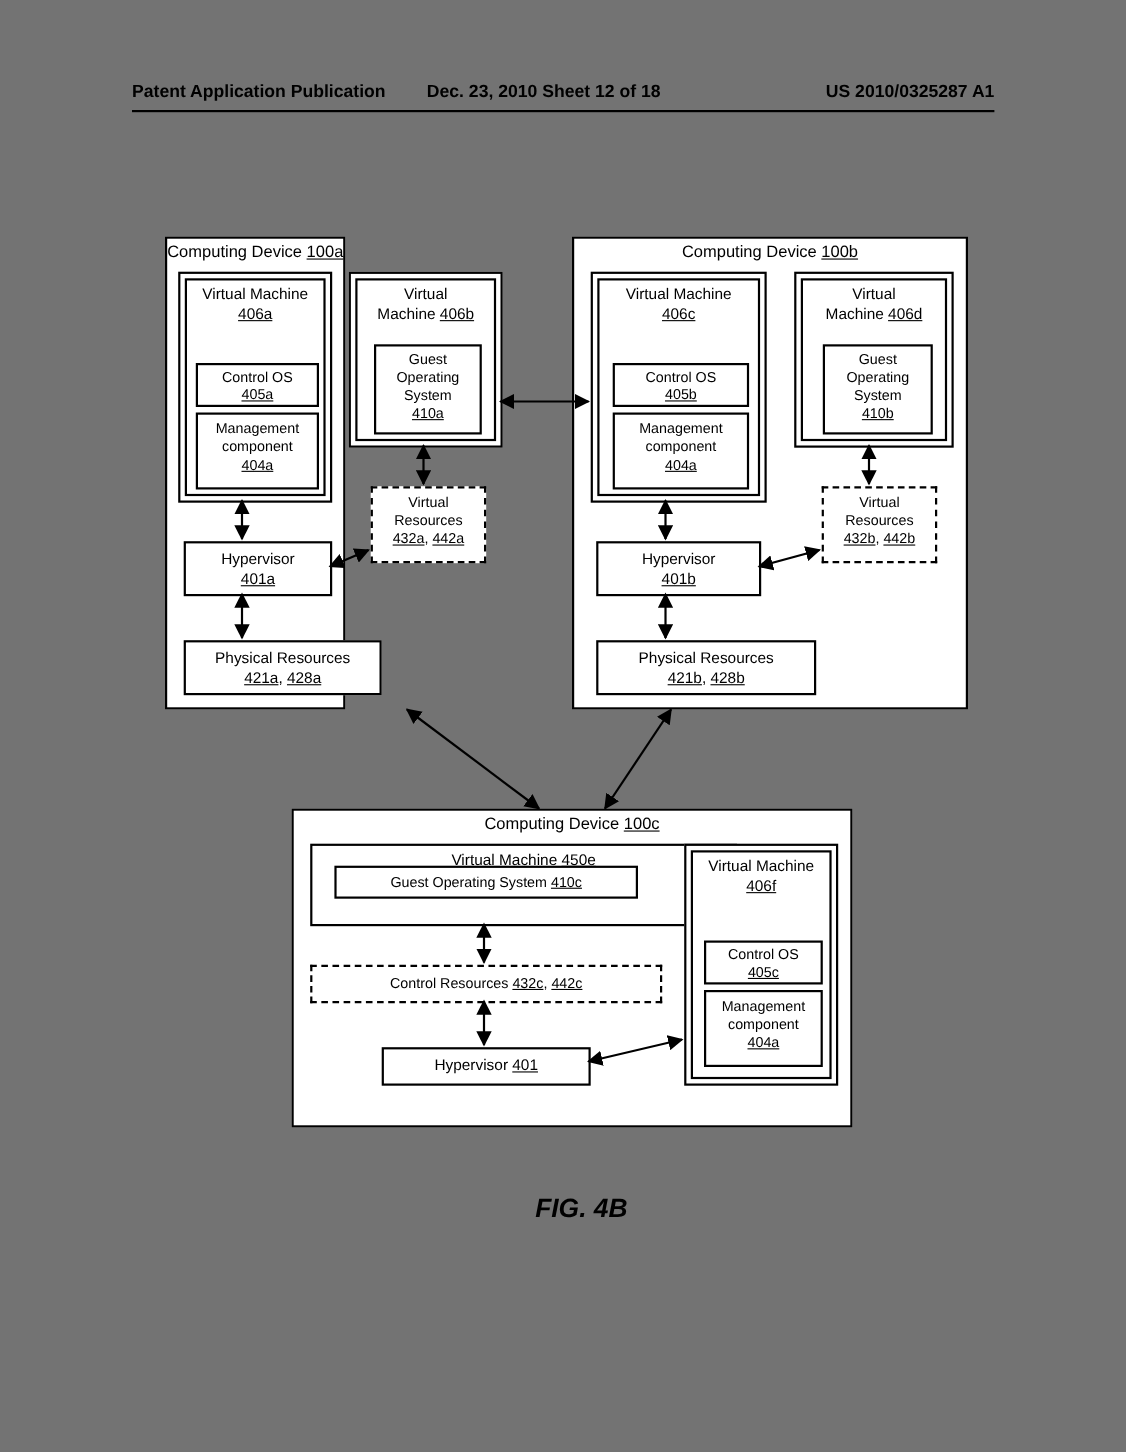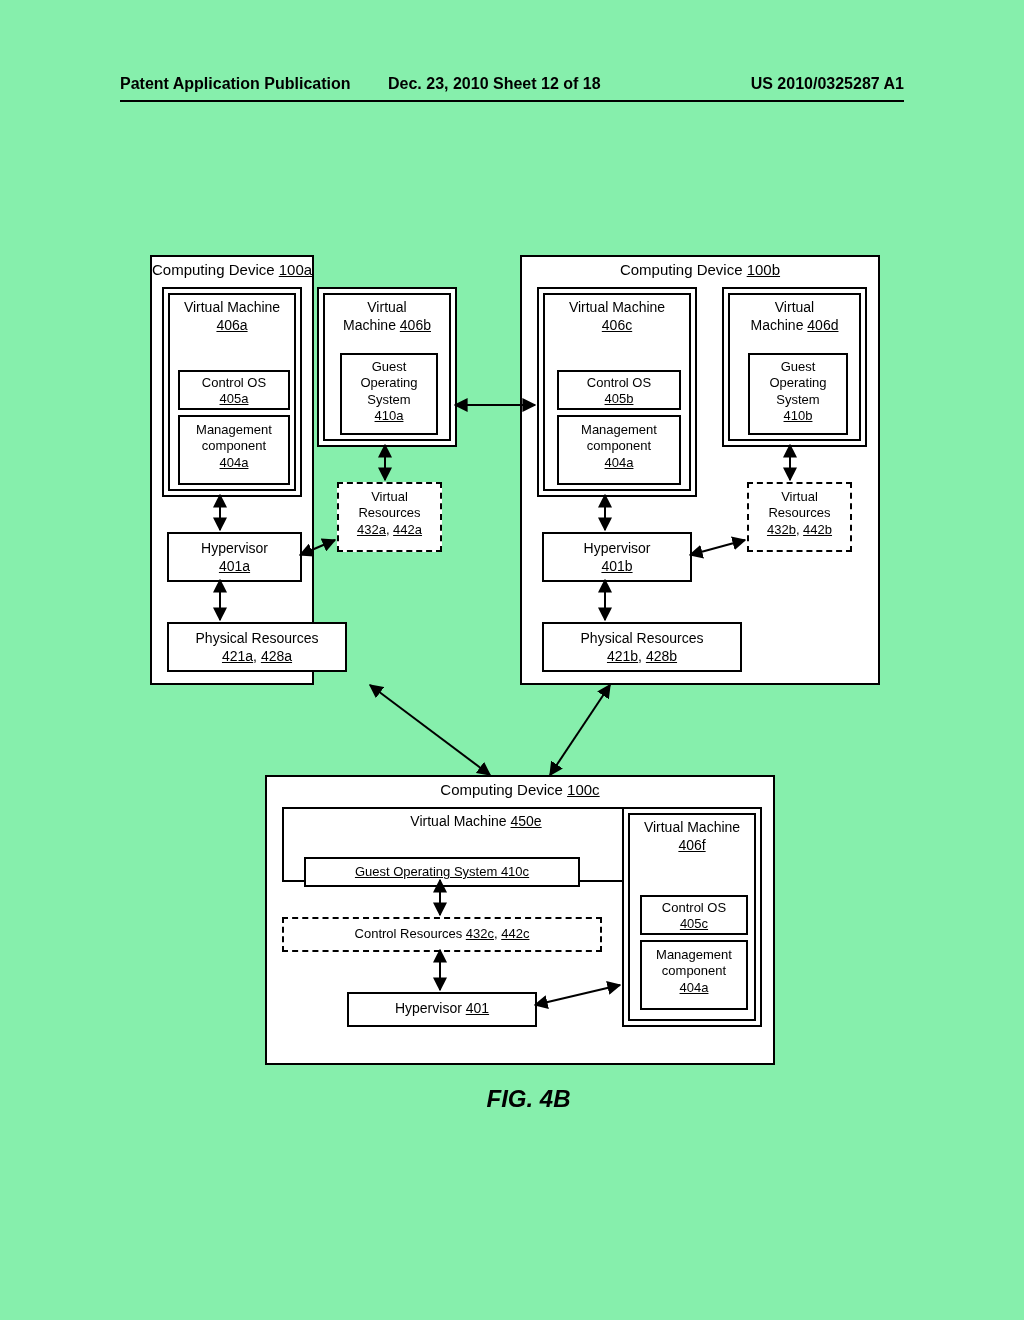--- a/index.html
+++ b/index.html
@@ -6,21 +6,21 @@
     margin: 0;
     padding: 0;
     background: #fff;
     font-family: Arial, Helvetica, sans-serif;
     color: #000;
   }
   .page {
     width: 1024px;
     height: 1320px;
     position: relative;
-    background: #86efac;
+    background: #737373;
   }
   .header-line {
     position: absolute;
     top: 100px;
     left: 120px;
     right: 120px;
     border-top: 2px solid #000;
   }
   .header {
     position: absolute;
@@ -29,21 +29,20 @@
     font-weight: bold;
   }
   .header.left { left: 120px; }
   .header.right { right: 120px; text-align: left; }
   .canvas {
     position: absolute;
     top: 215px;
     left: 150px;
     width: 730px;
     height: 820px;
-    margin-top: 40px;
   }
   .box {
     position: absolute;
     border: 2px solid #000;
     background: #fff;
     box-sizing: border-box;
     text-align: center;
   }
   .dashed { border: 2px dashed #000; }
   .lbl { font-size: 14px; line-height: 1.25; }
@@ -150,21 +149,21 @@
       <div class="box lbl" style="left:20px;top:365px;width:200px;height:50px;padding-top:6px;">
         <span>Physical Resources</span><br><span class="u">421b</span><span>, </span><span class="u">428b</span>
       </div>
     </div>
 
     <div class="box" style="left:115px;top:520px;width:510px;height:290px;">
       <div class="title-row"><span>Computing Device </span><span class="u">100c</span></div>
 
       <div class="box lbl" style="left:15px;top:30px;width:388px;height:75px;padding-top:4px;">
         <span>Virtual Machine </span><span class="u">450e</span>
-        <div class="box lbl2" style="left:20px;top:48px;width:276px;height:30px;padding-top:5px;text-decoration:underline;">
+        <div class="box lbl2" style="left:20px;top:18px;width:276px;height:30px;padding-top:5px;">
           <span>Guest Operating System </span><span class="u">410c</span>
         </div>
       </div>
 
       <div class="box dashed lbl2" style="left:15px;top:140px;width:320px;height:35px;padding-top:7px;">
         <span>Control Resources </span><span class="u">432c</span><span>, </span><span class="u">442c</span>
       </div>
 
       <div class="box lbl" style="left:80px;top:215px;width:190px;height:35px;padding-top:6px;">
         <span>Hypervisor </span><span class="u">401</span>

